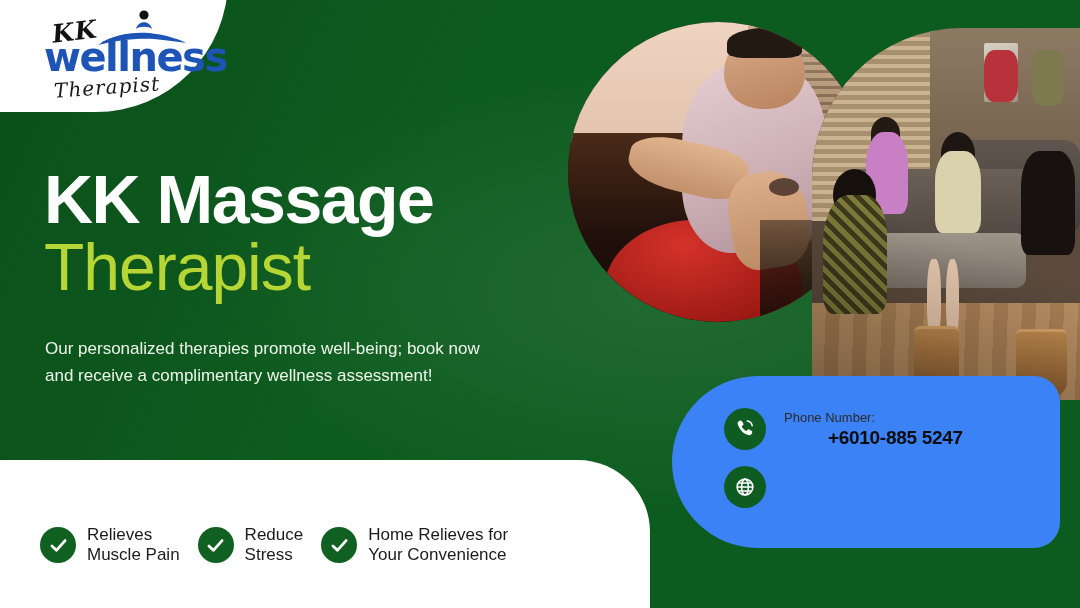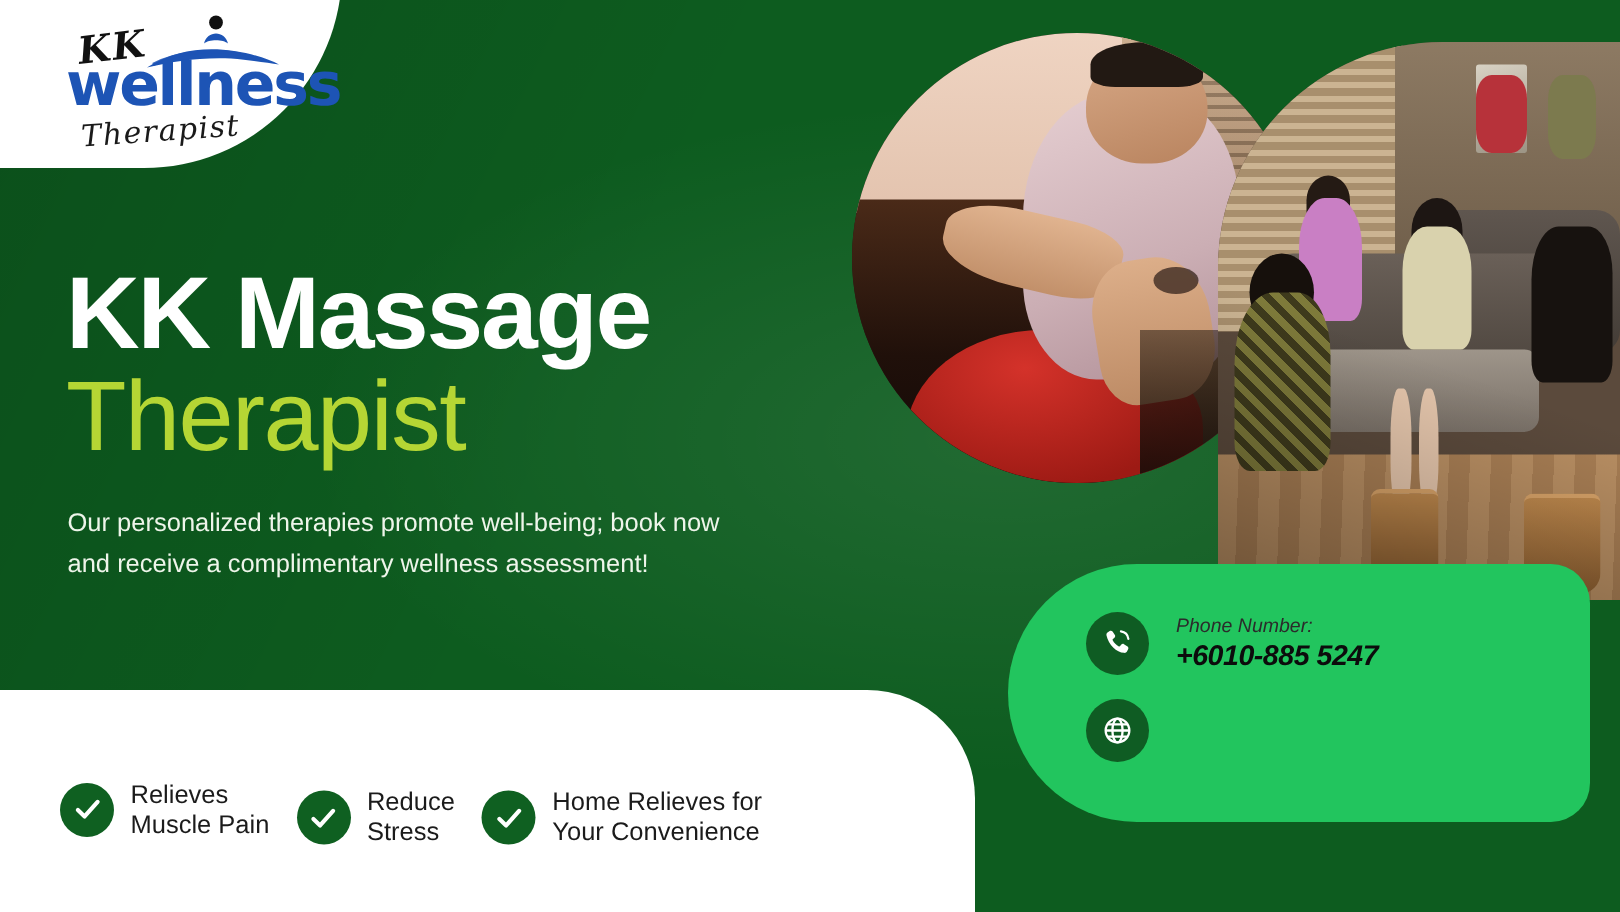--- a/index.html
+++ b/index.html
@@ -56,21 +56,21 @@
   }
   .logo-sub {
     position: absolute; left: 20px; top: 60px;
     font-family: "DejaVu Serif", serif;
     font-style: italic; font-weight: 400;
     font-size: 20px; color: #1a1a1a; letter-spacing: 1px;
     transform: rotate(-4deg);
   }
 
   
-  .headline { position: absolute; left: 44px; top: 176px; width: 520px; }
+  .headline { position: absolute; left: 44px; top: 166px; width: 520px; }
   .headline h1 {
     font-family: "Liberation Sans", sans-serif;
     font-weight: 700; font-size: 68px; line-height: 0.98;
     color: #ffffff; letter-spacing: -1.5px;
   }
   .headline h2 {
     font-family: "Liberation Sans", sans-serif;
     font-weight: 400; font-size: 66px; line-height: 1.06;
     color: #b5d634; letter-spacing: -1px;
   }
@@ -188,58 +188,58 @@
   .book-btn .label {
     font-family: "Liberation Sans", sans-serif;
     font-weight: 700; font-size: 21px; color: #0b0b0b;
     letter-spacing: -0.3px;
   }
 
   
   .contact-card {
     position: absolute; left: 672px; top: 376px;
     width: 388px; height: 172px;
-    background: #22c55e;
+    background: #3b82f6;
     border-radius: 86px 26px 26px 86px;
     z-index: 5;
-    font-style: italic;
   }
   .contact-row {
     position: absolute; display: flex; align-items: center; gap: 18px;
   }
   .contact-row.r1 { left: 52px; top: 32px; }
   .contact-row.r2 { left: 52px; top: 90px; }
   .cicon {
     width: 42px; height: 42px; border-radius: 50%;
     background: #0f5c23;
     display: flex; align-items: center; justify-content: center;
     flex: 0 0 42px;
   }
   .ctext .clabel {
     font-family: "Liberation Sans", sans-serif;
     font-size: 13px; color: #2b2b2b; line-height: 1.25;
   }
   .ctext .cvalue {
     font-family: "Liberation Sans", sans-serif;
     font-weight: 700; font-size: 19px; color: #0c0c0c; line-height: 1.3;
     letter-spacing: -0.3px;
+    margin-left: 44px;
   }
   .ctext .cvalue.small { font-size: 16px; }
 
   
   .features-panel {
     position: absolute; left: -40px; bottom: -40px;
     width: 690px; height: 188px;
     background: #ffffff;
     border-top-right-radius: 72px;
     z-index: 4;
   }
   .features {
     position: absolute; left: 80px; top: 54px;
-    display: flex; align-items: center; gap: 0;
+    display: flex; align-items: flex-end; gap: 0;
   }
   .feature { display: flex; align-items: center; gap: 11px; }
   .feature + .feature { margin-left: 18px; margin-top: 11px; }
   .check {
     width: 36px; height: 36px; border-radius: 50%;
     background: #0f6021;
     display: flex; align-items: center; justify-content: center;
     flex: 0 0 36px;
   }
   .feature .ftext {

